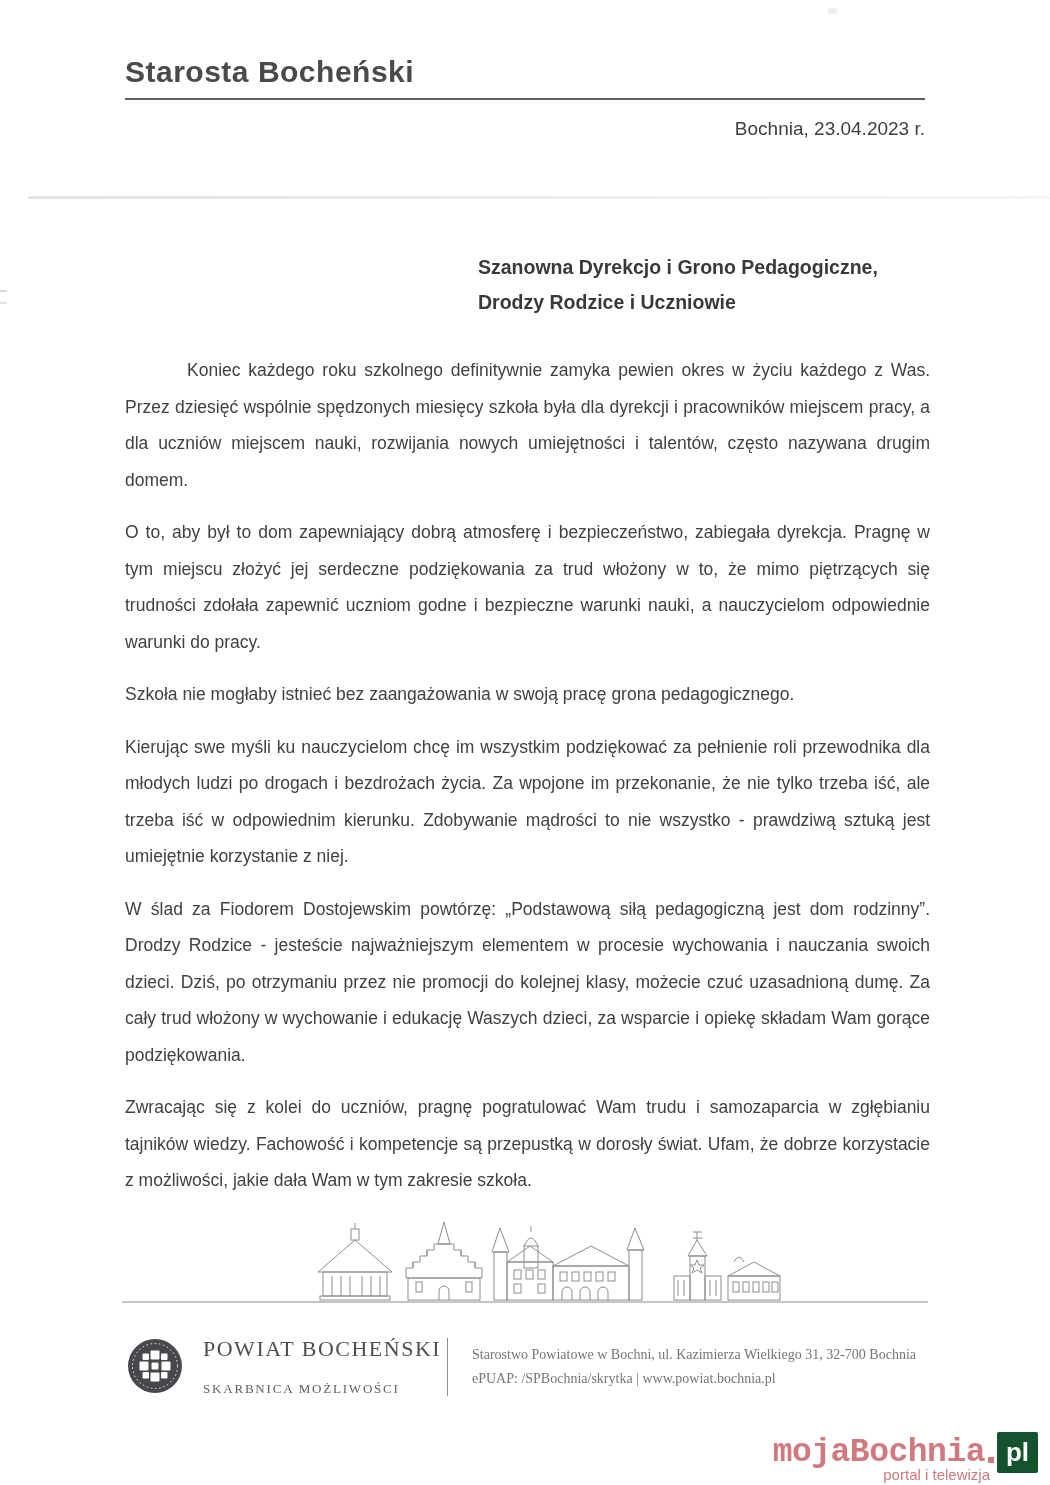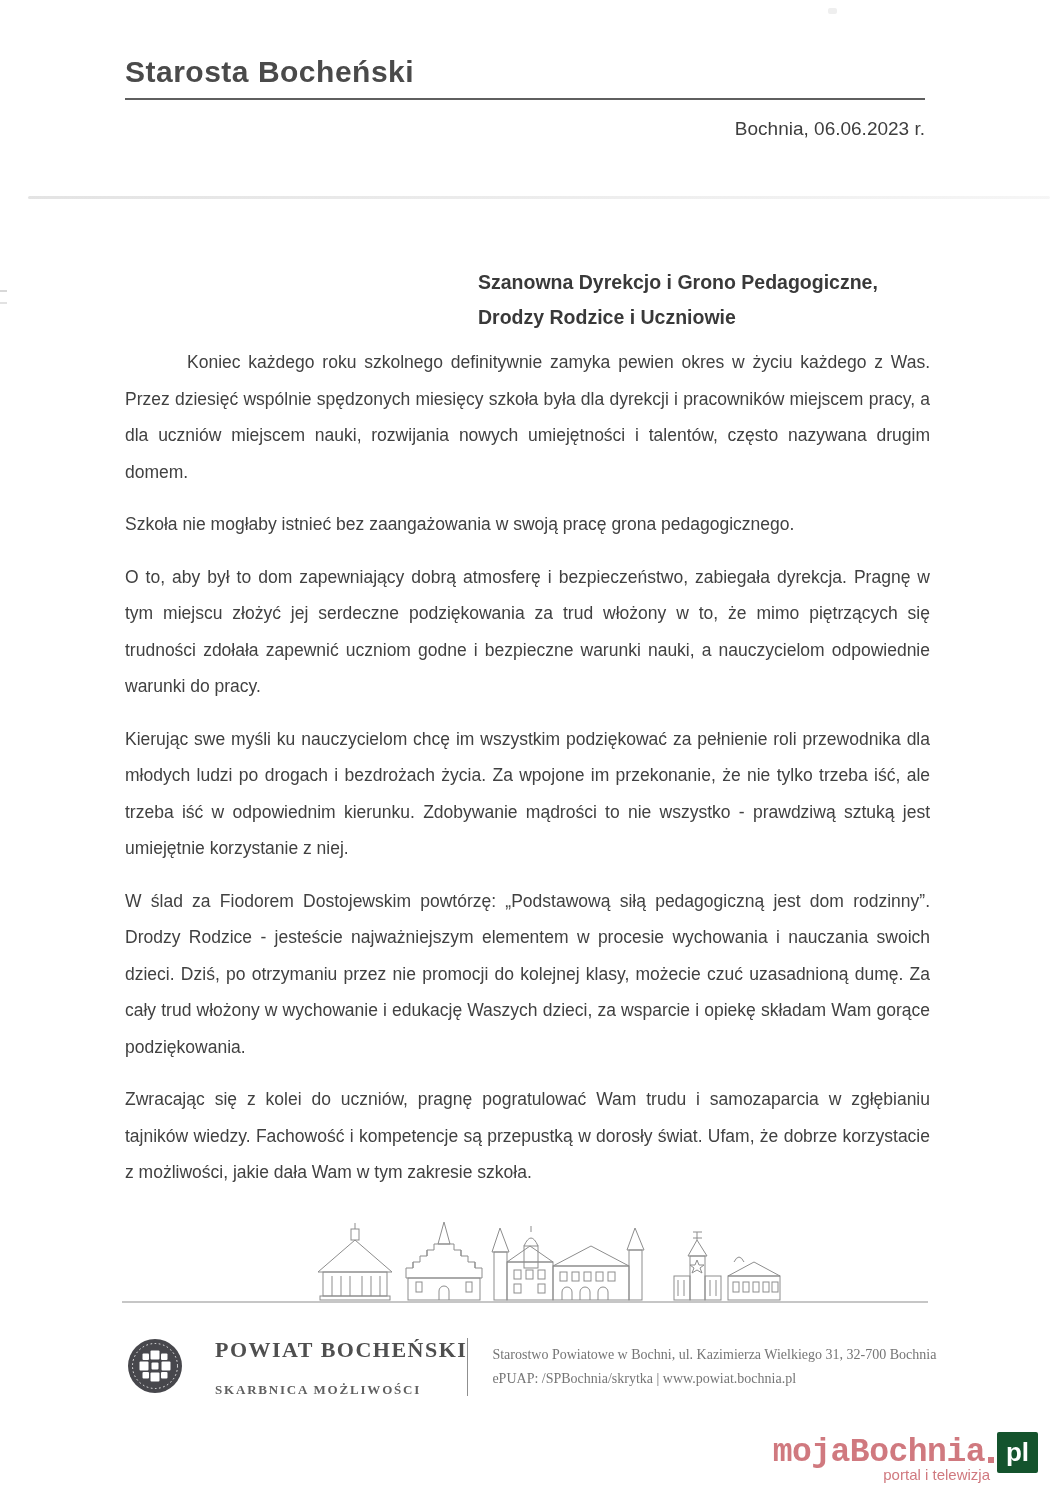--- a/index.html
+++ b/index.html
@@ -31,39 +31,39 @@
     position:absolute;left:0;top:290px;width:7px;height:10px;
     border-top:2px solid #d8d8d8;border-bottom:2px solid #e2e2e2;
   }
   .artifact-dot{
     position:absolute;left:828px;top:8px;width:9px;height:6px;
     background:#efefef;border-radius:2px;
   }
   
   .salutation{
     position:absolute;left:478px;top:250px;
-    font-size:19.5px;font-weight:bold;color:#393939;line-height:35px;margin-top:15px;
-  }
-  
-  .body-text{position:absolute;left:125px;right:120px;top:344px;}
+    font-size:19.5px;font-weight:bold;color:#393939;line-height:35px;
+  }
+  
+  .body-text{position:absolute;left:125px;right:120px;top:352px;}
   .body-text p{
     margin:0 0 16px 0;
     font-size:17.5px;line-height:36.5px;
     color:#414141;text-align:justify;
   }
   .body-text p.indent{text-indent:62px;}
   
   .skyline{position:absolute;left:122px;right:122px;top:1220px;height:88px;}
   .skyline svg{width:100%;height:100%;}
   
   .footer{
     position:absolute;left:125px;right:105px;top:1336px;
     display:flex;align-items:center;
   }
-  .logo-wrap{display:flex;align-items:center;gap:30px;flex:0 0 322px;font-weight:bold;}
+  .logo-wrap{display:flex;gap:18px;flex:0 0 322px;}
   .logo-circle{width:60px;height:62px;flex:0 0 auto;}
   .logo-text .logo-title{
     font-family:"Liberation Serif","DejaVu Serif",serif;
     font-size:22px;color:#4f4f4f;letter-spacing:1.5px;white-space:nowrap;
   }
   .logo-text .logo-subtitle{
     font-family:"Liberation Serif","DejaVu Serif",serif;
     font-size:13px;color:#606060;letter-spacing:1.8px;margin-top:19px;white-space:nowrap;
   }
   .footer-divider{width:1px;background:#8f8f8f;align-self:stretch;margin:2px 24px 2px 0;}
@@ -93,31 +93,31 @@
 <div id="doc">
 
   <div class="artifact-line"></div>
   <div class="artifact-mark"></div>
   <div class="artifact-dot"></div>
 
   <div class="header">
     <div class="sender-title">Starosta Bocheński</div>
     <hr class="header-rule">
   </div>
-  <div class="date-row">Bochnia, 06.06.2023 r.</div>
+  <div class="date-row">Bochnia, 23.04.2023 r.</div>
 
   <div class="salutation">
     <div>Szanowna Dyrekcjo i Grono Pedagogiczne,</div>
     <div>Drodzy Rodzice i Uczniowie</div>
   </div>
 
   <div class="body-text">
     <p class="indent">Koniec każdego roku szkolnego definitywnie zamyka pewien okres w życiu każdego z Was. Przez dziesięć wspólnie spędzonych miesięcy szkoła była dla dyrekcji i pracowników miejscem pracy, a dla uczniów miejscem nauki, rozwijania nowych umiejętności i talentów, często nazywana drugim domem.</p>
+    <p>O to, aby był to dom zapewniający dobrą atmosferę i bezpieczeństwo, zabiegała dyrekcja. Pragnę w tym miejscu złożyć jej serdeczne podziękowania za trud włożony w to, że mimo piętrzących się trudności zdołała zapewnić uczniom godne i bezpieczne warunki nauki, a nauczycielom odpowiednie warunki do pracy.</p>
     <p>Szkoła nie mogłaby istnieć bez zaangażowania w swoją pracę grona pedagogicznego.</p>
-    <p>O to, aby był to dom zapewniający dobrą atmosferę i bezpieczeństwo, zabiegała dyrekcja. Pragnę w tym miejscu złożyć jej serdeczne podziękowania za trud włożony w to, że mimo piętrzących się trudności zdołała zapewnić uczniom godne i bezpieczne warunki nauki, a nauczycielom odpowiednie warunki do pracy.</p>
     <p>Kierując swe myśli ku nauczycielom chcę im wszystkim podziękować za pełnienie roli przewodnika dla młodych ludzi po drogach i bezdrożach życia. Za wpojone im przekonanie, że nie tylko trzeba iść, ale trzeba iść w odpowiednim kierunku. Zdobywanie mądrości to nie wszystko - prawdziwą sztuką jest umiejętnie korzystanie z niej.</p>
     <p>W ślad za Fiodorem Dostojewskim powtórzę: „Podstawową siłą pedagogiczną jest dom rodzinny”.  Drodzy Rodzice - jesteście najważniejszym elementem w procesie wychowania i nauczania swoich dzieci. Dziś, po otrzymaniu przez nie promocji do kolejnej klasy, możecie czuć uzasadnioną dumę. Za cały trud włożony w wychowanie i edukację Waszych dzieci, za wsparcie i opiekę składam Wam gorące podziękowania.</p>
     <p>Zwracając się z kolei do uczniów, pragnę pogratulować Wam trudu i samozaparcia w zgłębianiu tajników wiedzy. Fachowość i kompetencje są przepustką w dorosły świat. Ufam, że dobrze korzystacie z możliwości, jakie dała Wam w tym zakresie szkoła.</p>
   </div>
 
   <div class="skyline">
     <svg viewBox="0 0 806 88" preserveAspectRatio="none" fill="none" stroke="#8d8d8d" stroke-width="1">
 
       <line x1="0" y1="82" x2="806" y2="82"></line>
 

